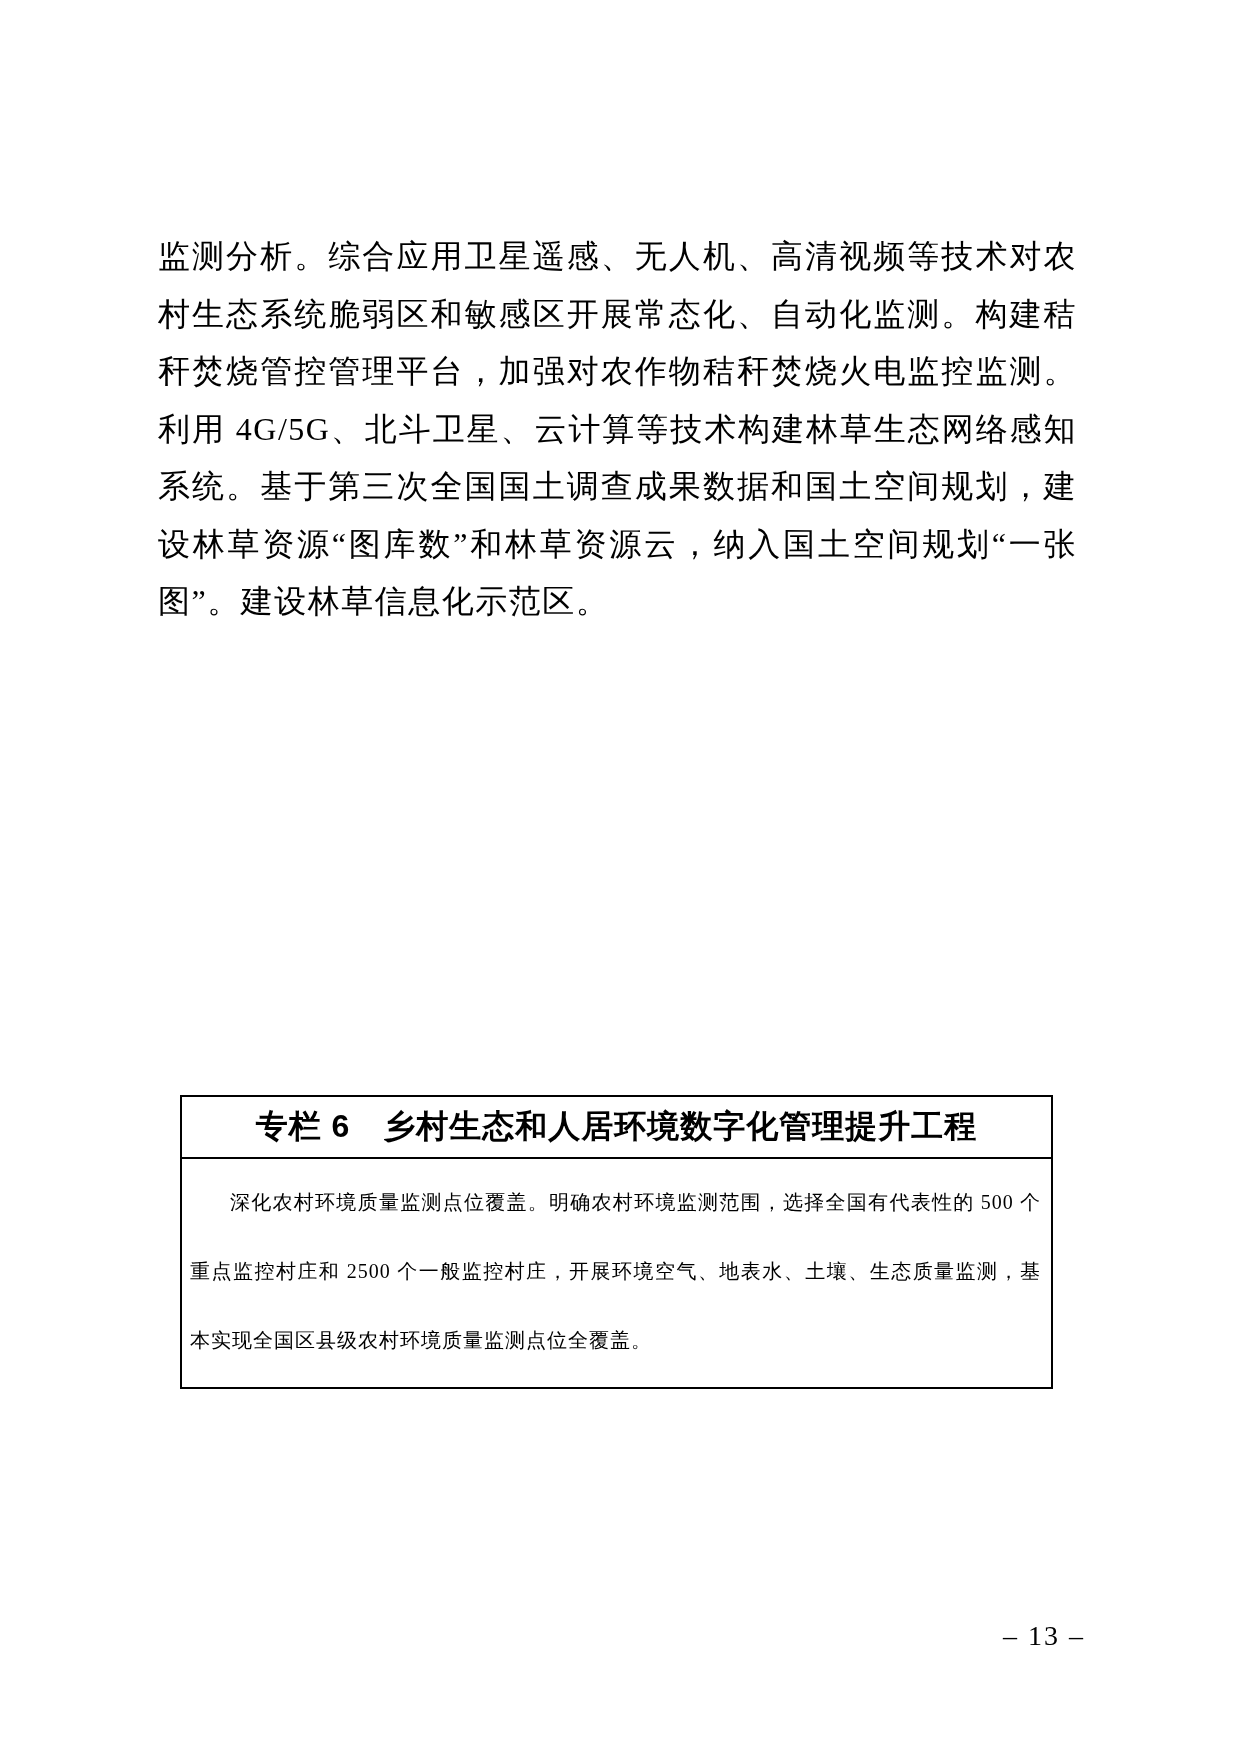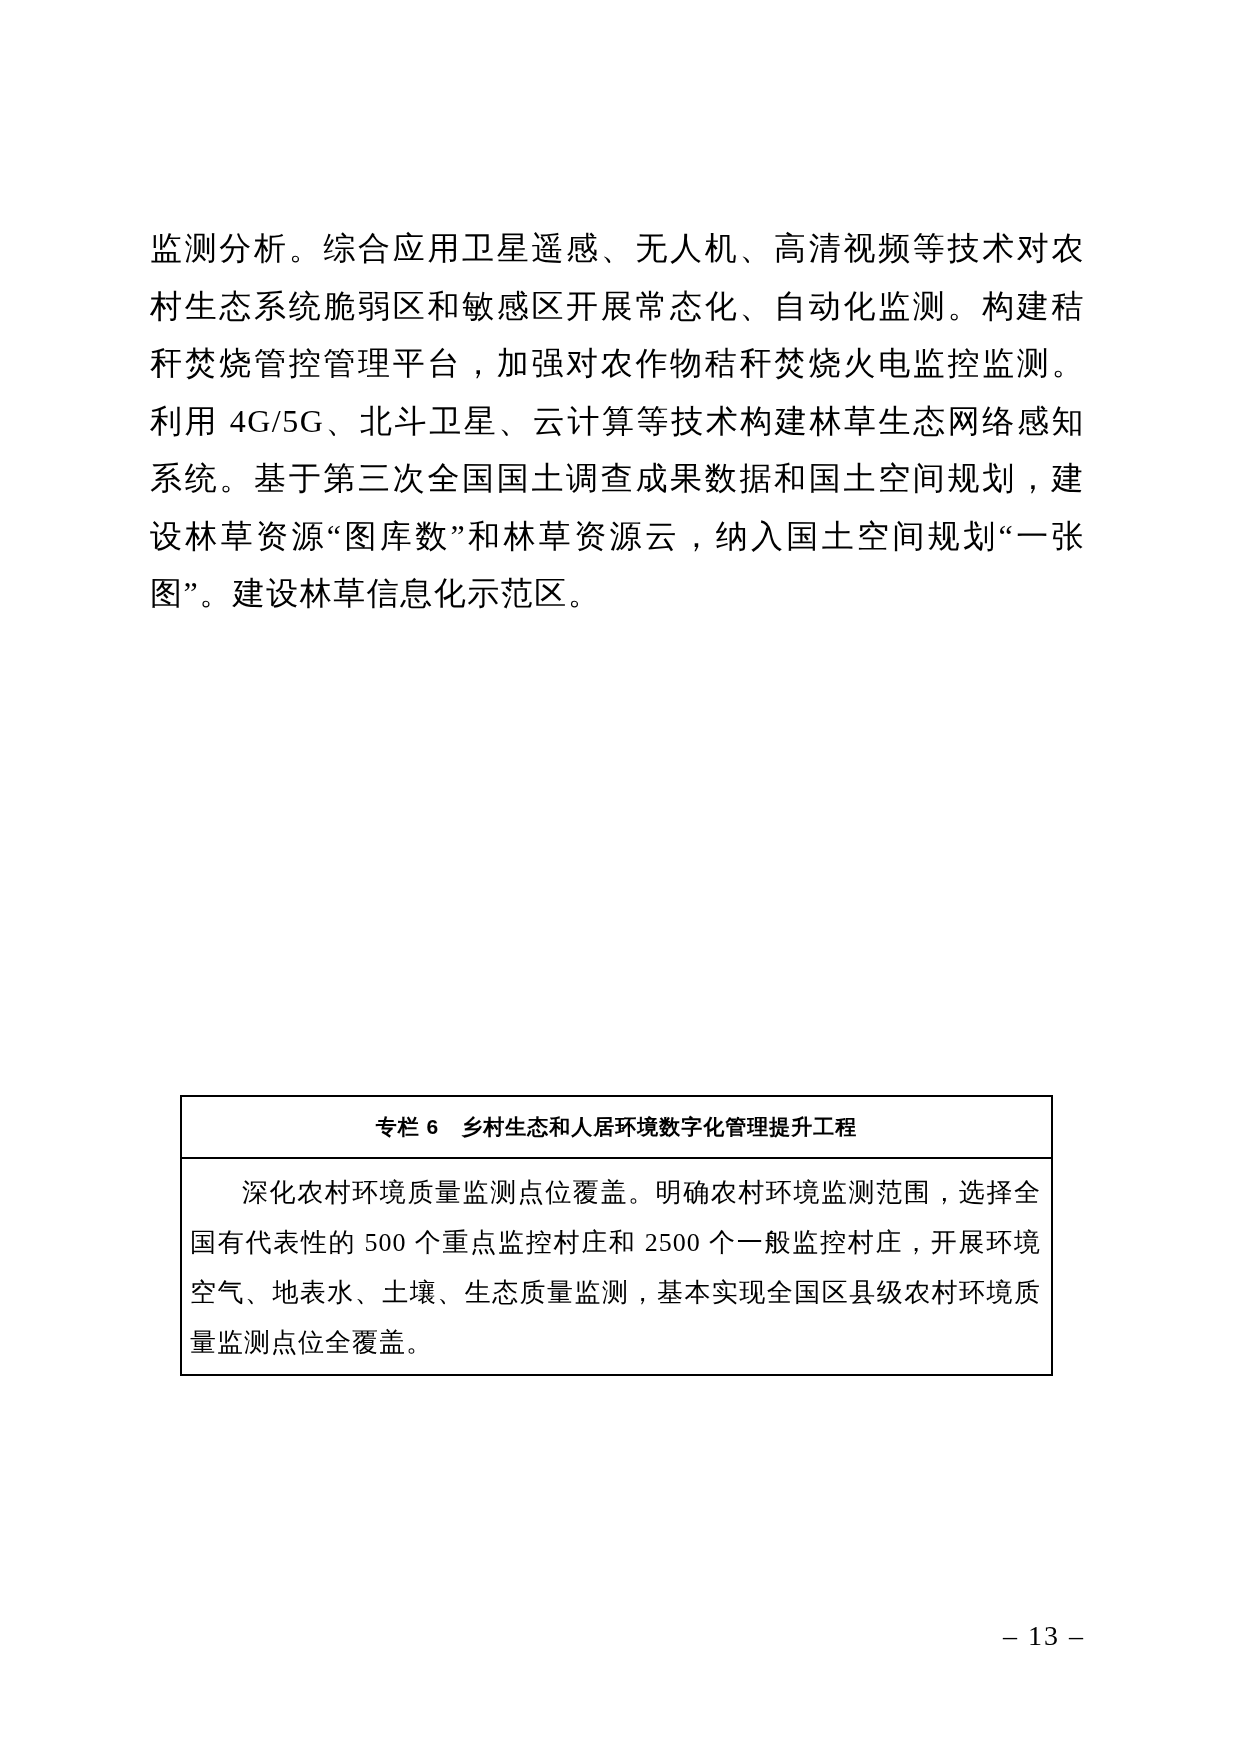--- a/index.html
+++ b/index.html
@@ -19,48 +19,48 @@
   .text-flow {
     position: absolute;
     left: 150px;
     top: 220px;
     width: 935px;
     font-size: 32px;
     line-height: 57.5px;
     letter-spacing: 1.5px;
     text-align: justify;
   }
-  .text-flow p { margin: 0; }
+  .text-flow p { margin: 8px; }
   .para-indent { text-indent: 2em; }
   .lead-bold {
     font-weight: 700;
   }
   .column-box {
     position: absolute;
     left: 180px;
     top: 1095px;
     width: 873px;
     border: 2px solid #000000;
     box-sizing: border-box;
   }
   .column-box-header {
     height: 60px;
     border-bottom: 2px solid #000000;
     display: flex;
     align-items: center;
     justify-content: center;
     font-weight: 700;
-    font-size: 21px;
+    font-size: 32px;
     letter-spacing: 1px;
     font-family: "Liberation Sans", "DejaVu Sans", sans-serif;
   }
   .column-box-body {
-    padding: 9px 10px 6px 8px;
-    font-size: 26px;
-    line-height: 50px;
+    padding: 9px 10px 12px 8px;
+    font-size: 20px;
+    line-height: 69px;
     letter-spacing: 1px;
     text-align: justify;
   }
   .column-box-body p {
     margin: 0;
     text-indent: 2em;
   }
   .page-number {
     position: absolute;
     top: 1620px;

